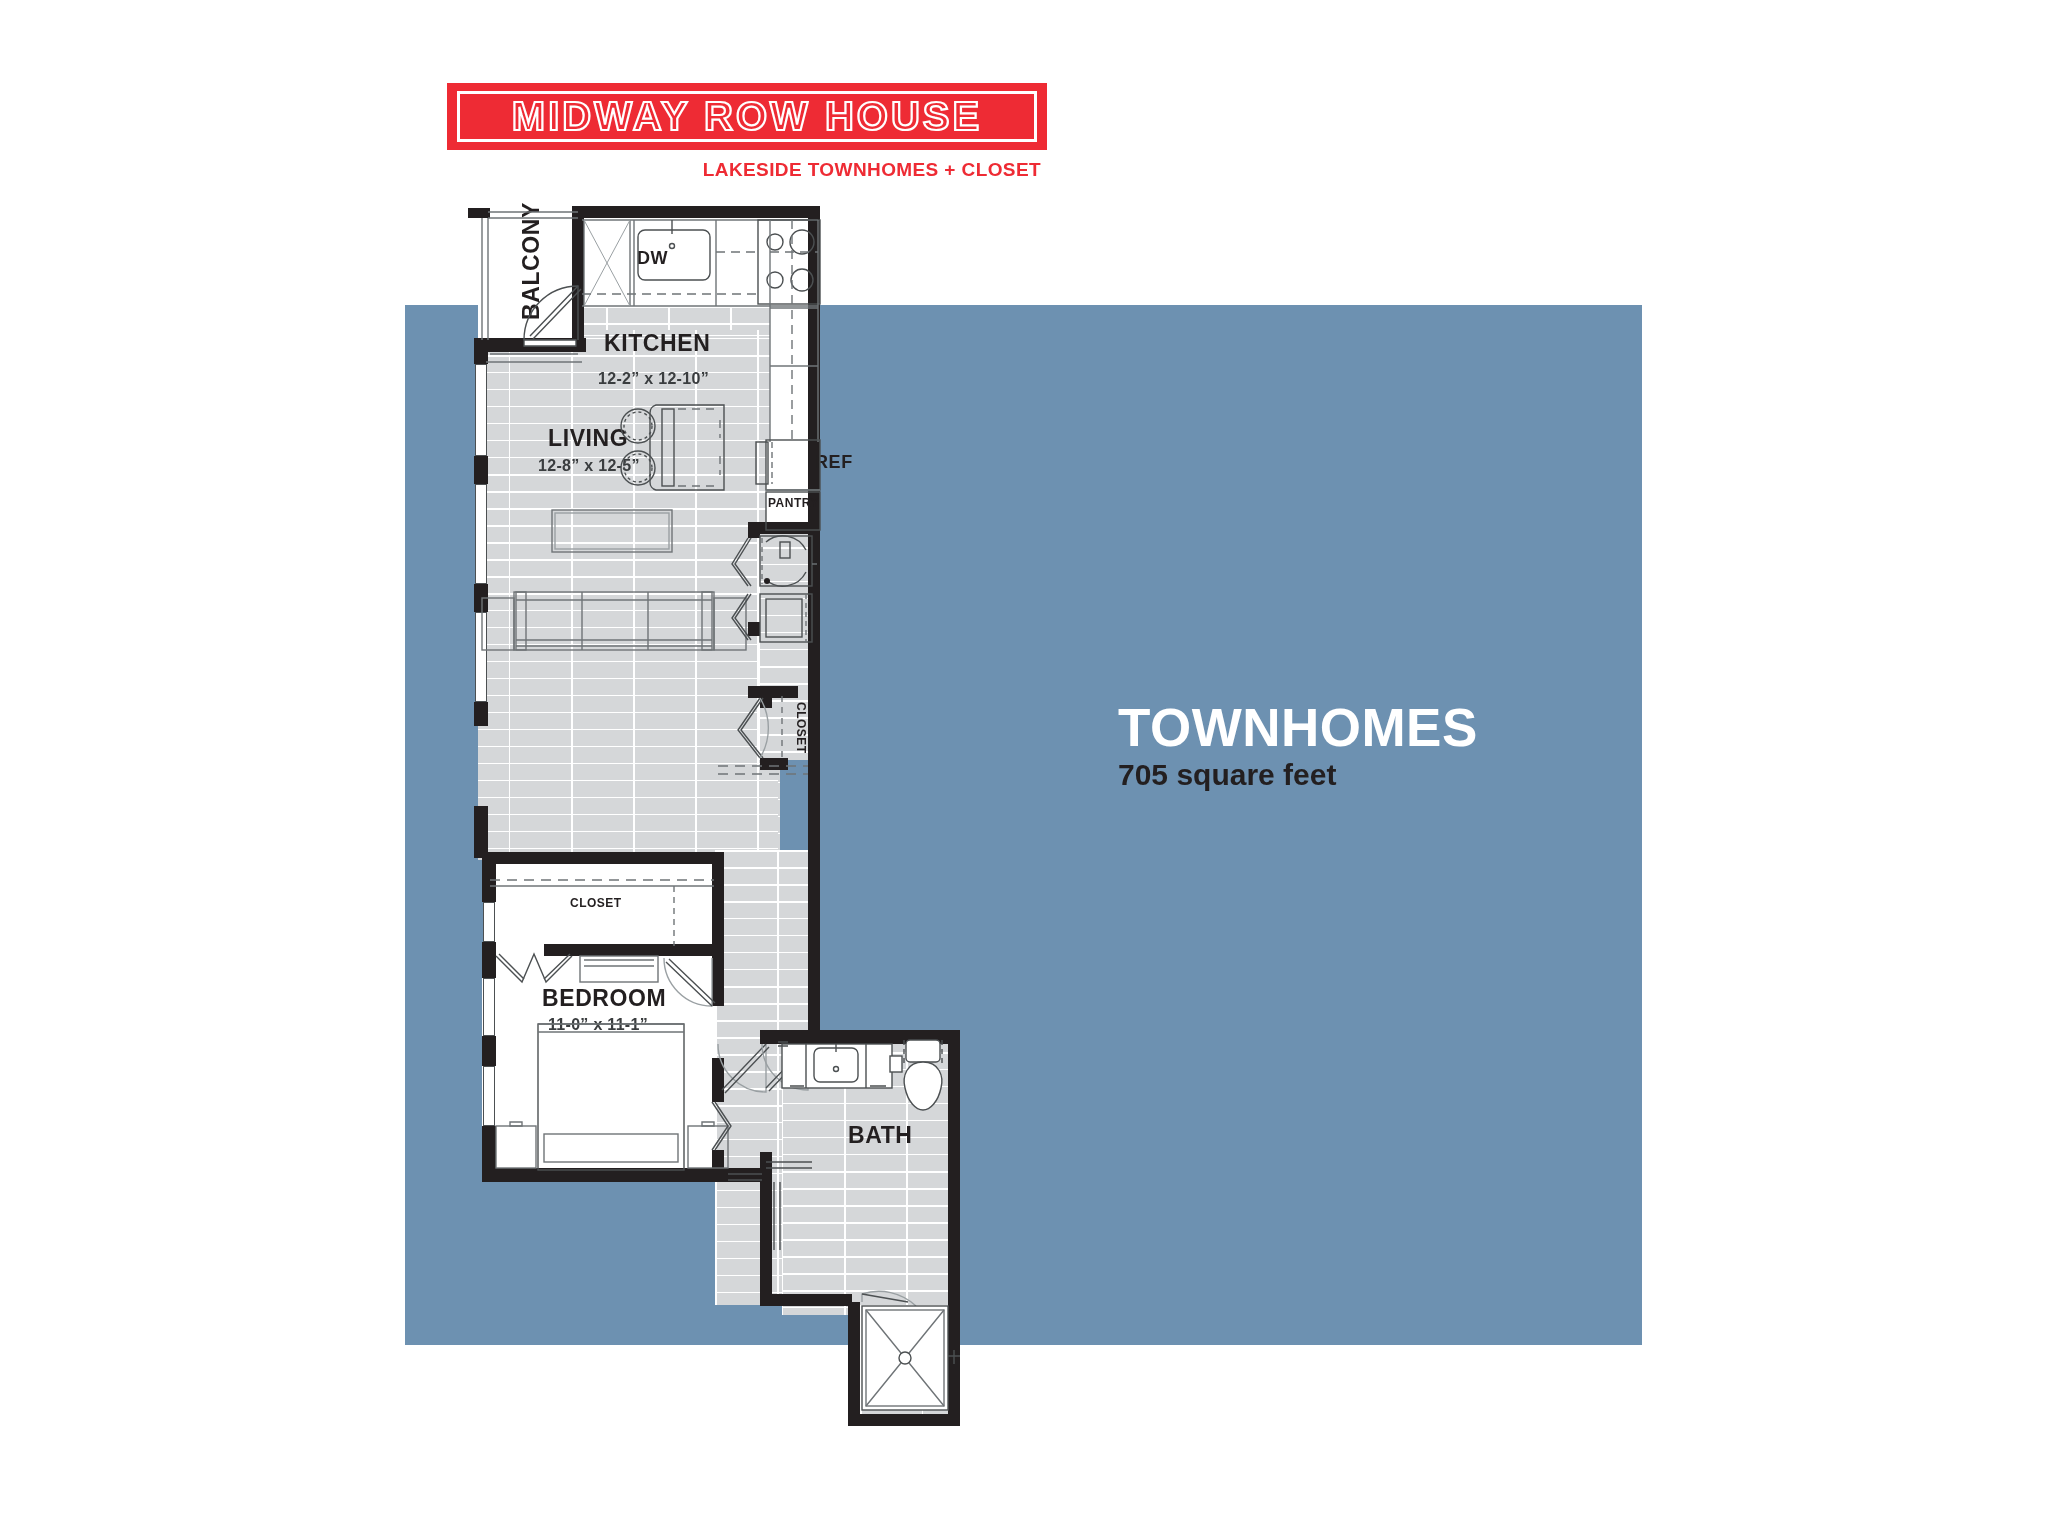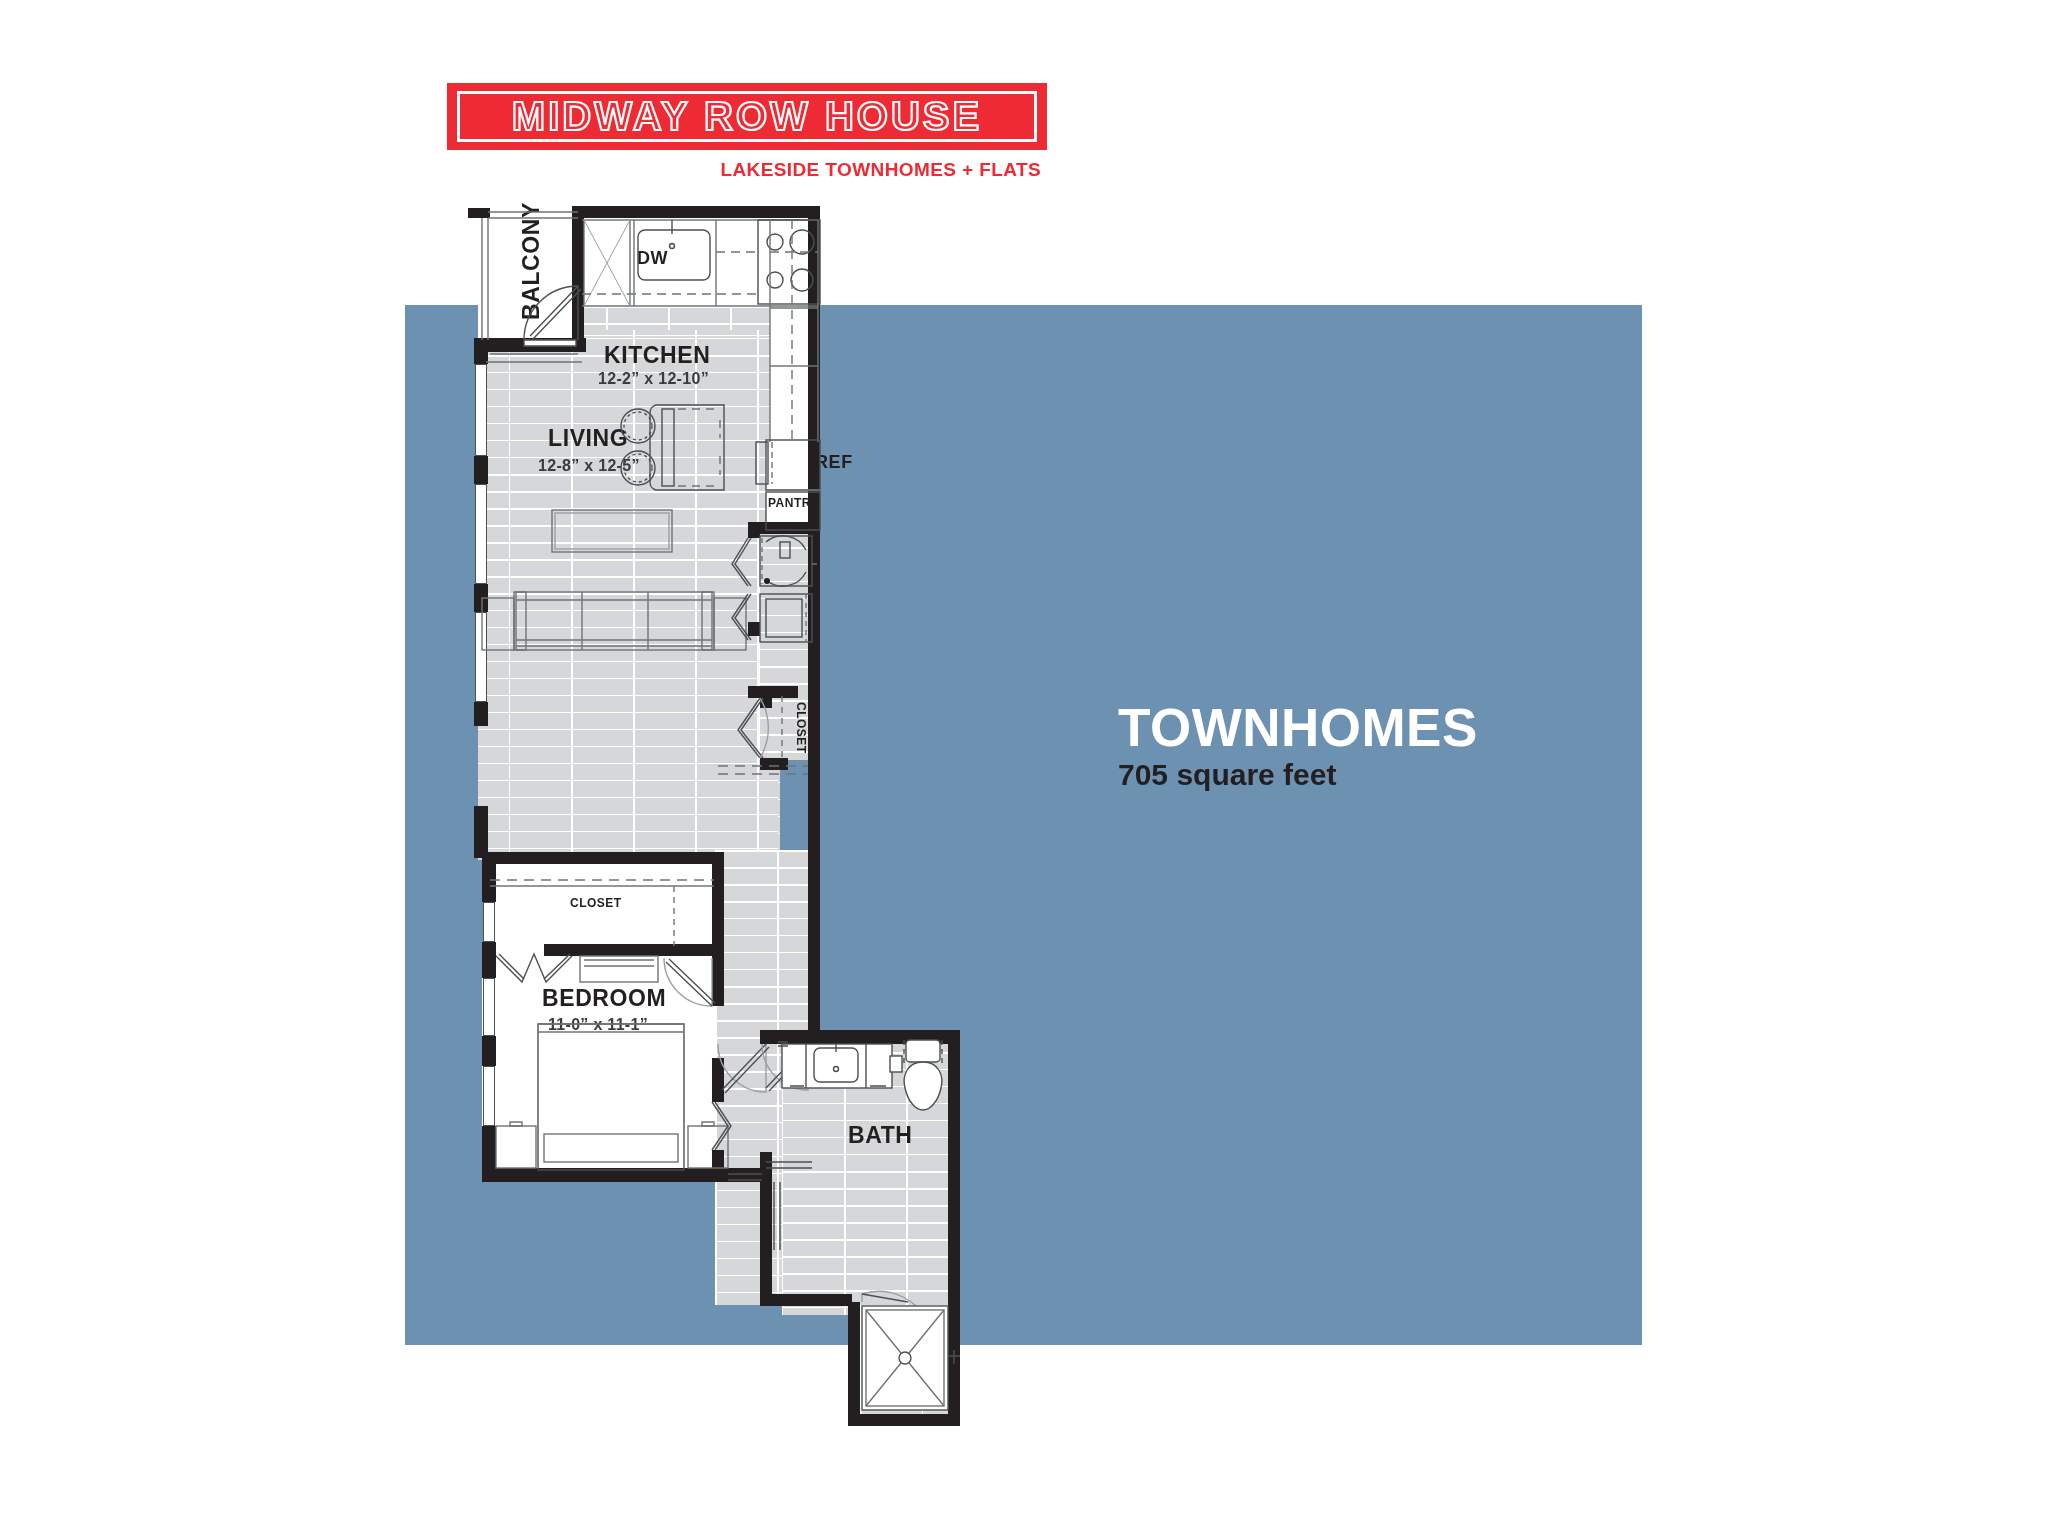--- a/index.html
+++ b/index.html
@@ -54,21 +54,21 @@
 </head>
 <body>
 
 <div id="stage">
 
   <div id="logo-block">
     <div id="logo-bar">
       <div id="logo-inner"></div>
       <div id="logo-text">MIDWAY ROW HOUSE</div>
     </div>
-    <div id="logo-sub">LAKESIDE TOWNHOMES + FLATS</div>
+    <div id="logo-sub">LAKESIDE TOWNHOMES + CLOSET</div>
   </div>
 
   <div id="blue-panel"></div>
 
   <div id="title-block">
     <div id="unit-name">TOWNHOMES</div>
     <div id="unit-sqft">705 square feet</div>
   </div>
 
   <div id="plan">
@@ -141,21 +141,21 @@
 
     <div class="boxw" style="left:15px;top:174px;width:12px;height:92px;"></div>
     <div class="boxw" style="left:15px;top:294px;width:12px;height:100px;"></div>
     <div class="boxw" style="left:15px;top:422px;width:12px;height:90px;"></div>
     <div class="boxw" style="left:23px;top:712px;width:12px;height:40px;"></div>
     <div class="boxw" style="left:23px;top:788px;width:12px;height:58px;"></div>
     <div class="boxw" style="left:23px;top:876px;width:12px;height:60px;"></div>
 
     <div class="lbl lbl-room vert" style="left:58px;top:130px;">BALCONY</div>
 
-    <div class="lbl lbl-room" style="left:144px;top:152px;">KITCHEN</div>
+    <div class="lbl lbl-room" style="left:144px;top:140px;">KITCHEN</div>
     <div class="lbl lbl-dim" style="left:138px;top:180px;">12-2” x 12-10”</div>
 
     <div class="lbl lbl-room" style="left:88px;top:235px;">LIVING</div>
     <div class="lbl lbl-dim" style="left:78px;top:267px;">12-8” x 12-5”</div>
 
     <div class="lbl lbl-room" style="left:82px;top:795px;">BEDROOM</div>
     <div class="lbl lbl-dim" style="left:88px;top:826px;">11-0” x 11-1”</div>
 
     <div class="lbl lbl-room" style="left:388px;top:932px;">BATH</div>
 

